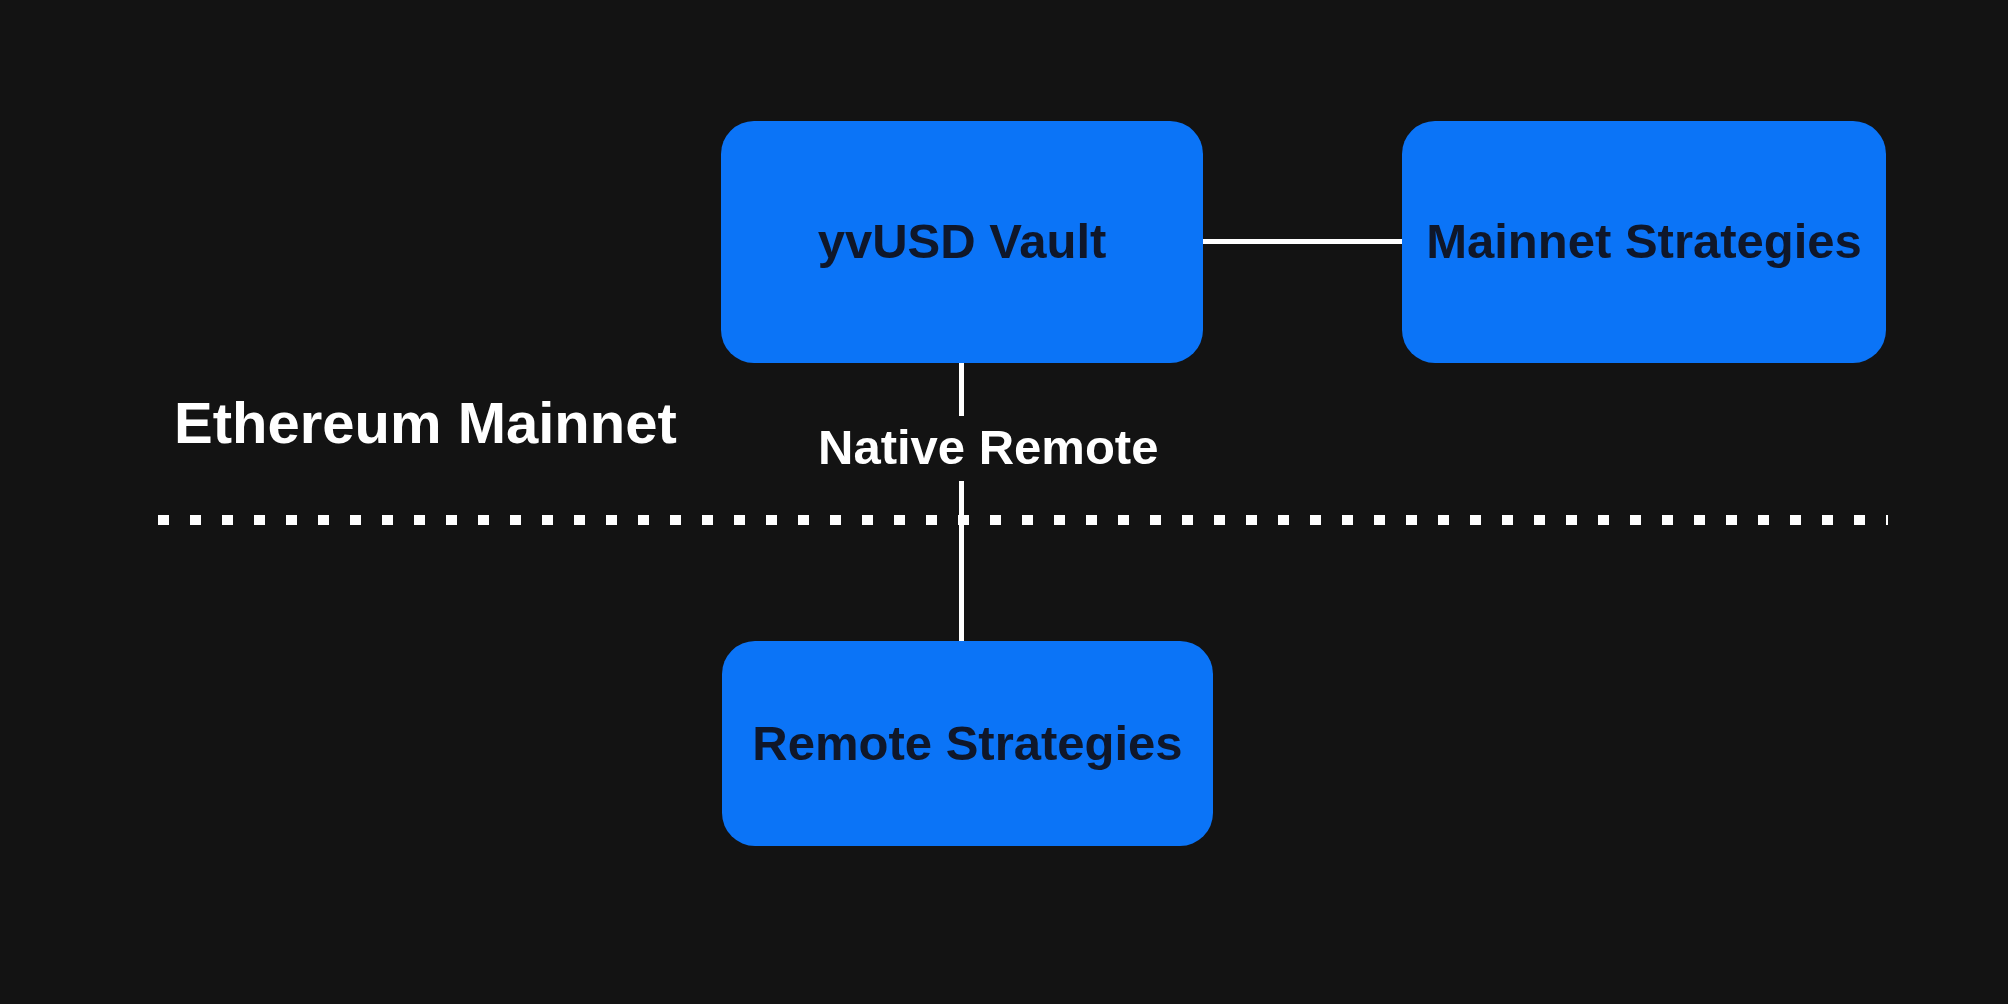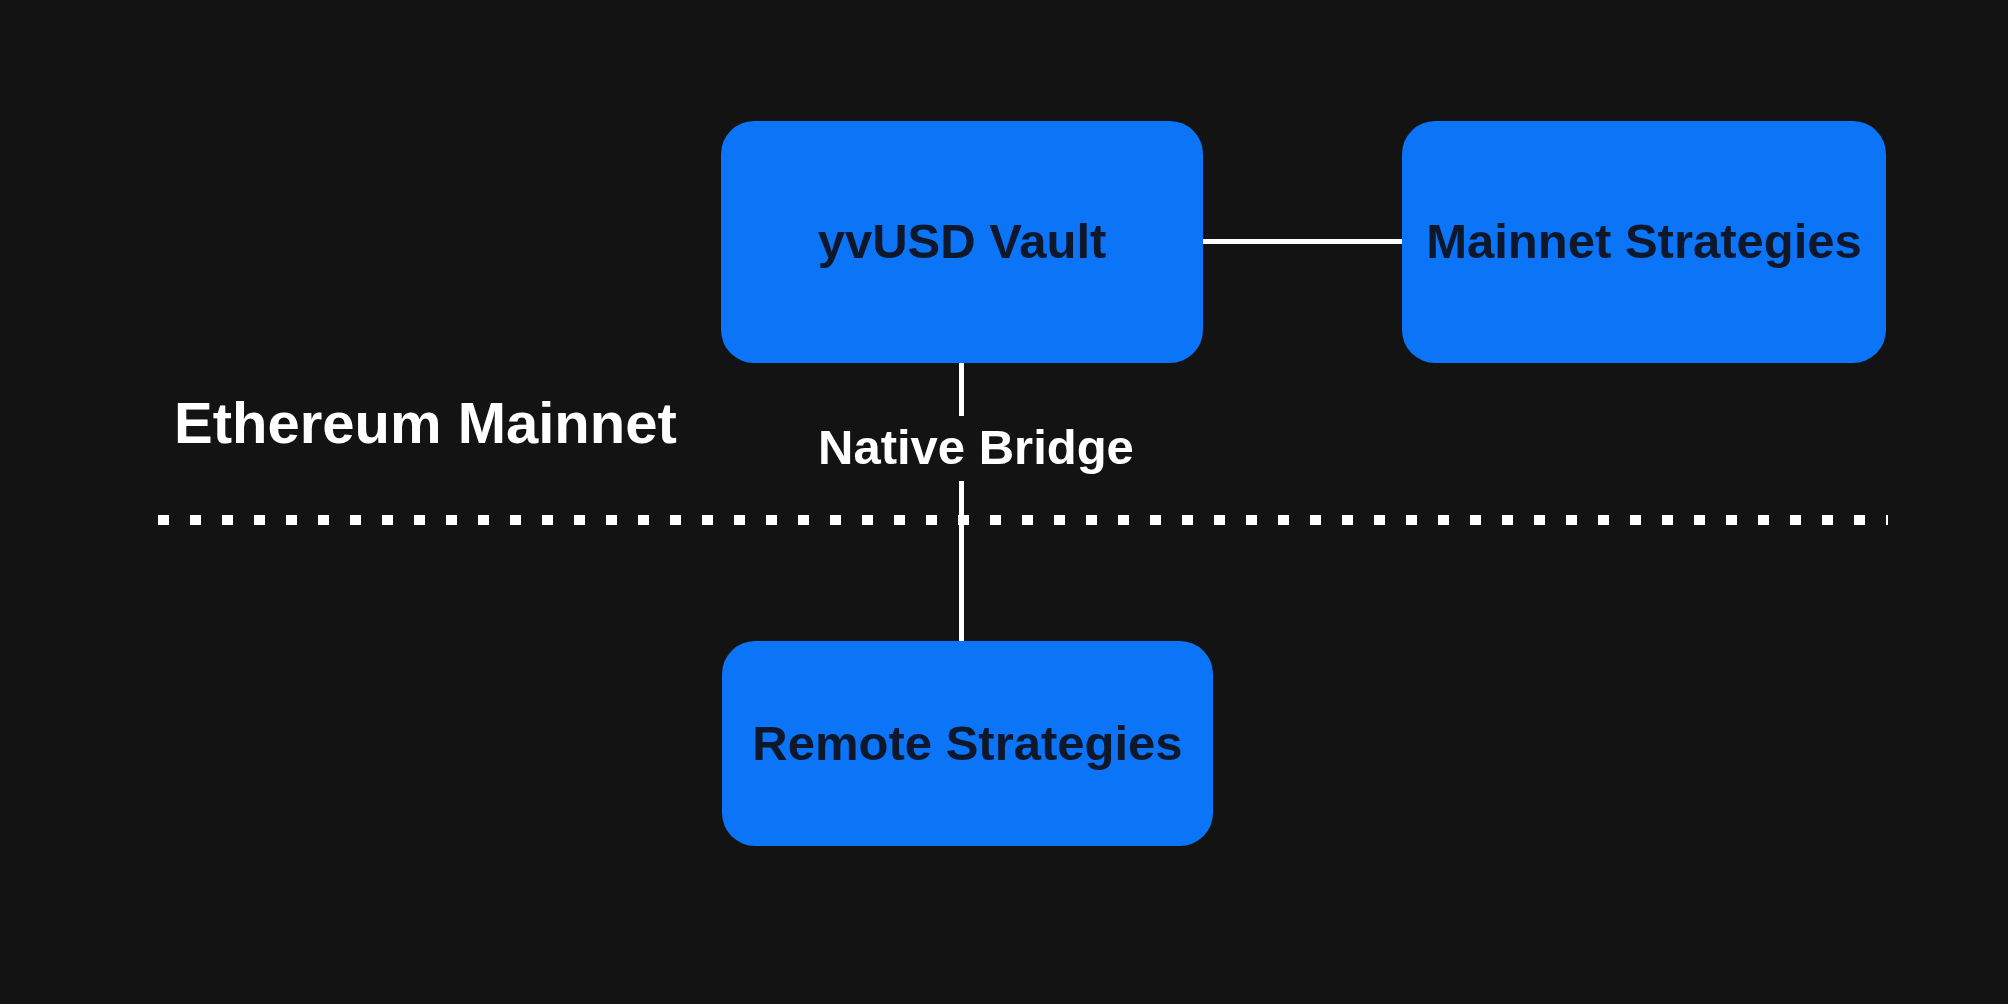--- a/index.html
+++ b/index.html
@@ -138,21 +138,21 @@
 
   <div class="connector" id="edge-vault-mainnet" style="background: rgb(255, 255, 255);"></div>
 
   <div class="connector" id="edge-vault-remote" style="background: rgb(255, 255, 255);"></div>
 
   <div id="chain-divider" style="background-image: repeating-linear-gradient(to right, rgb(255, 255, 255) 0px, rgb(255, 255, 255) 11px, rgba(0, 0, 0, 0) 11px, rgba(0, 0, 0, 0) 32px);"></div>
 
   <div class="zone-label" id="label-ethereum-mainnet">Ethereum Mainnet</div>
 
 
-  <div id="label-native-bridge" style="background: rgb(19, 19, 19);">Native Bridge</div>
+  <div id="label-native-bridge" style="background: rgb(19, 19, 19);">Native Remote</div>
 
   <div class="node" id="node-yvusd-vault" style="background: rgb(11, 116, 247);">
     <span class="node-label">yvUSD Vault</span>
   </div>
 
   <div class="node" id="node-mainnet-strategies" style="background: rgb(11, 116, 247);">
     <span class="node-label">Mainnet Strategies</span>
   </div>
 
   <div class="node" id="node-remote-strategies" style="background: rgb(11, 116, 247);">

